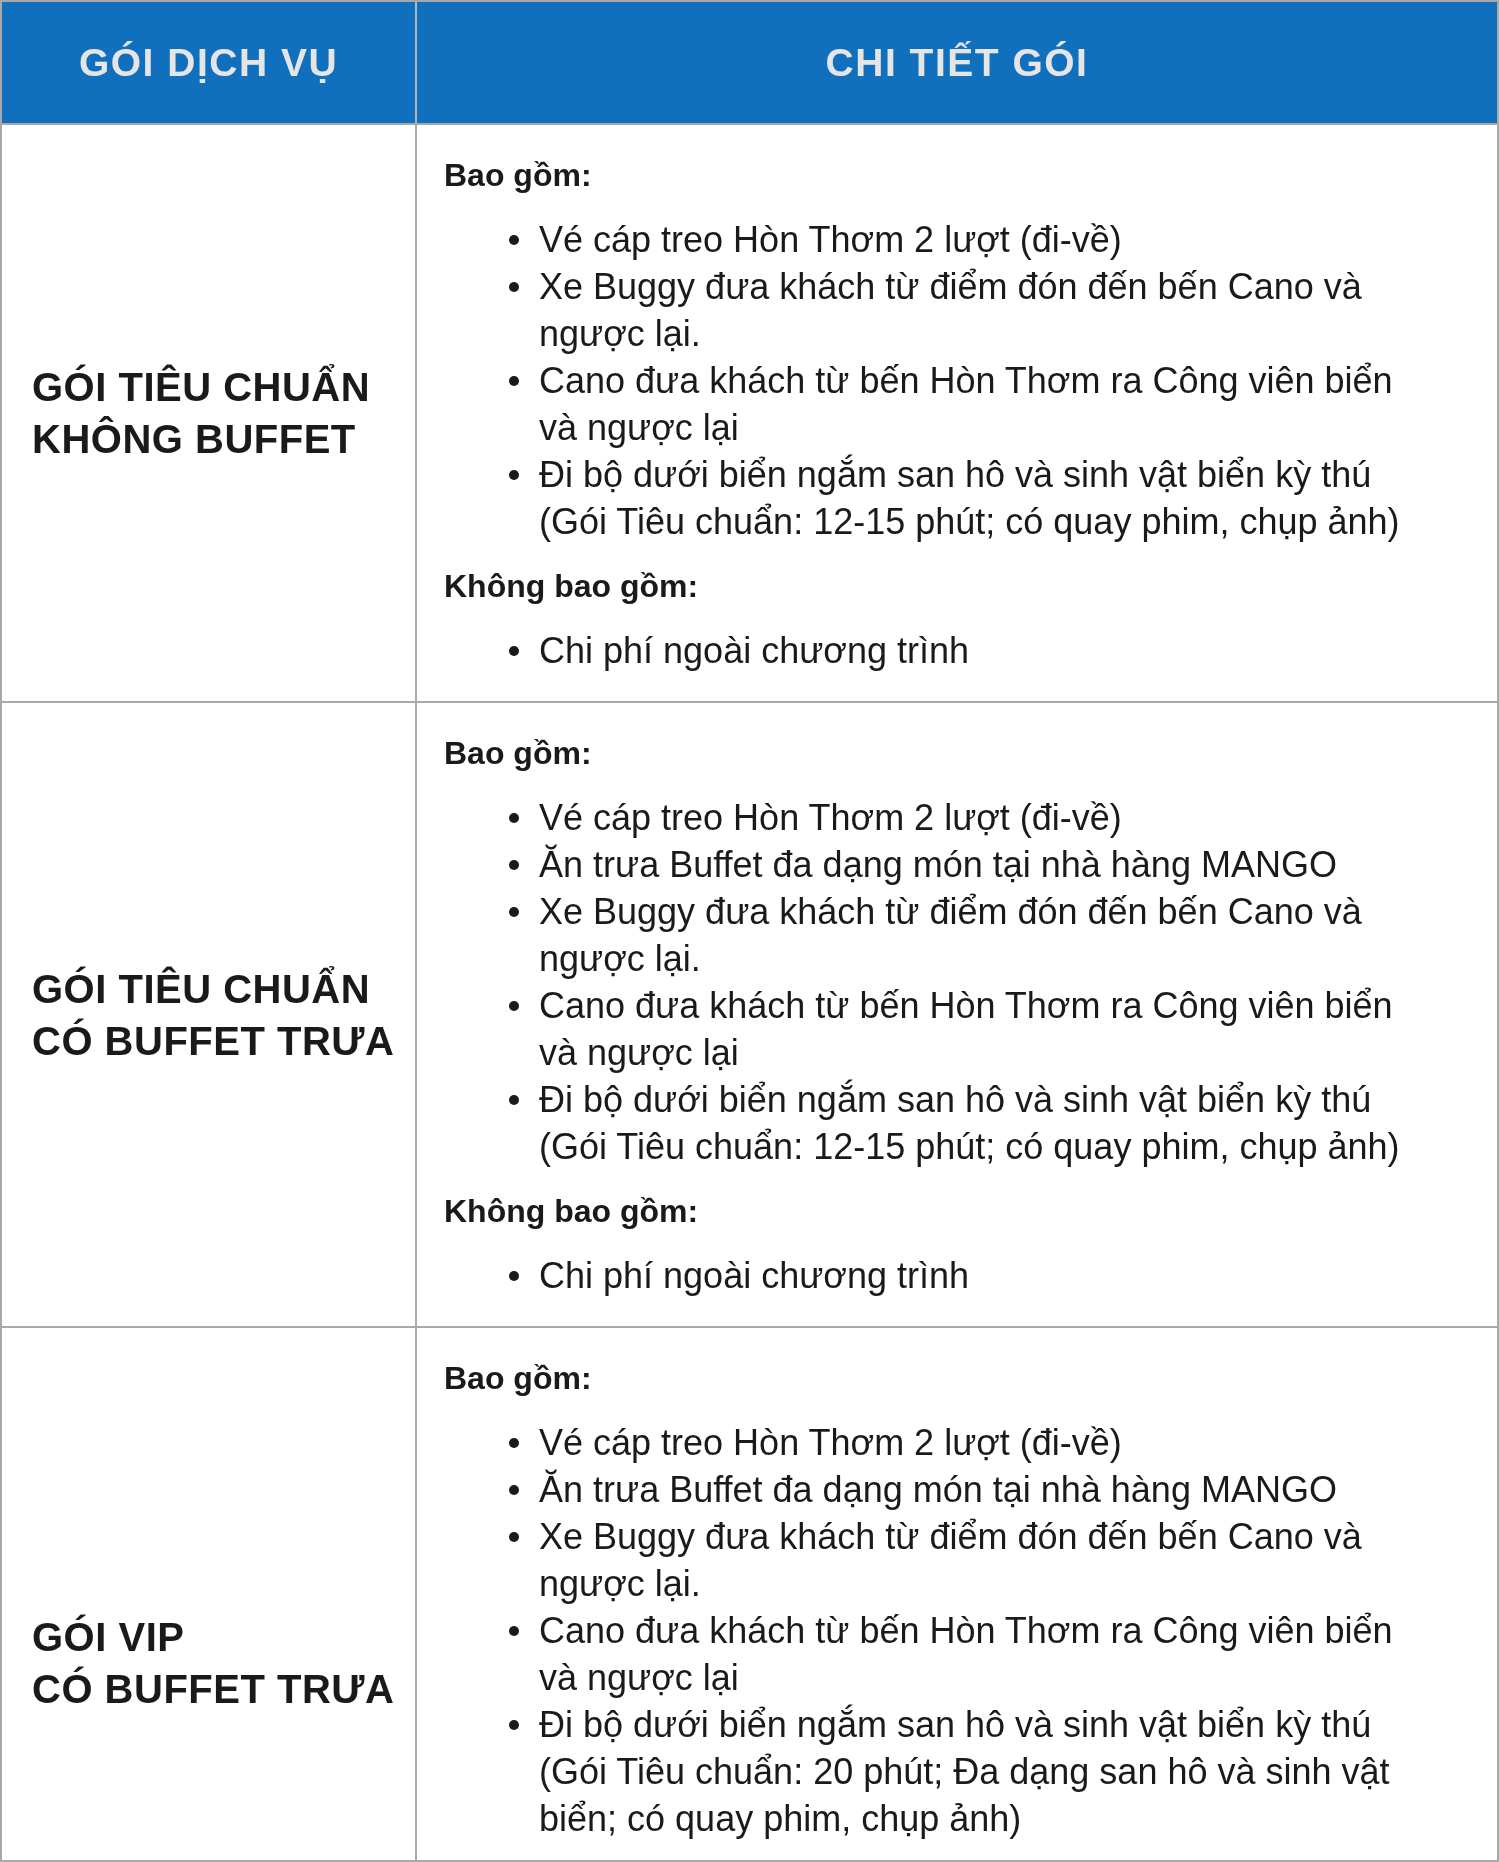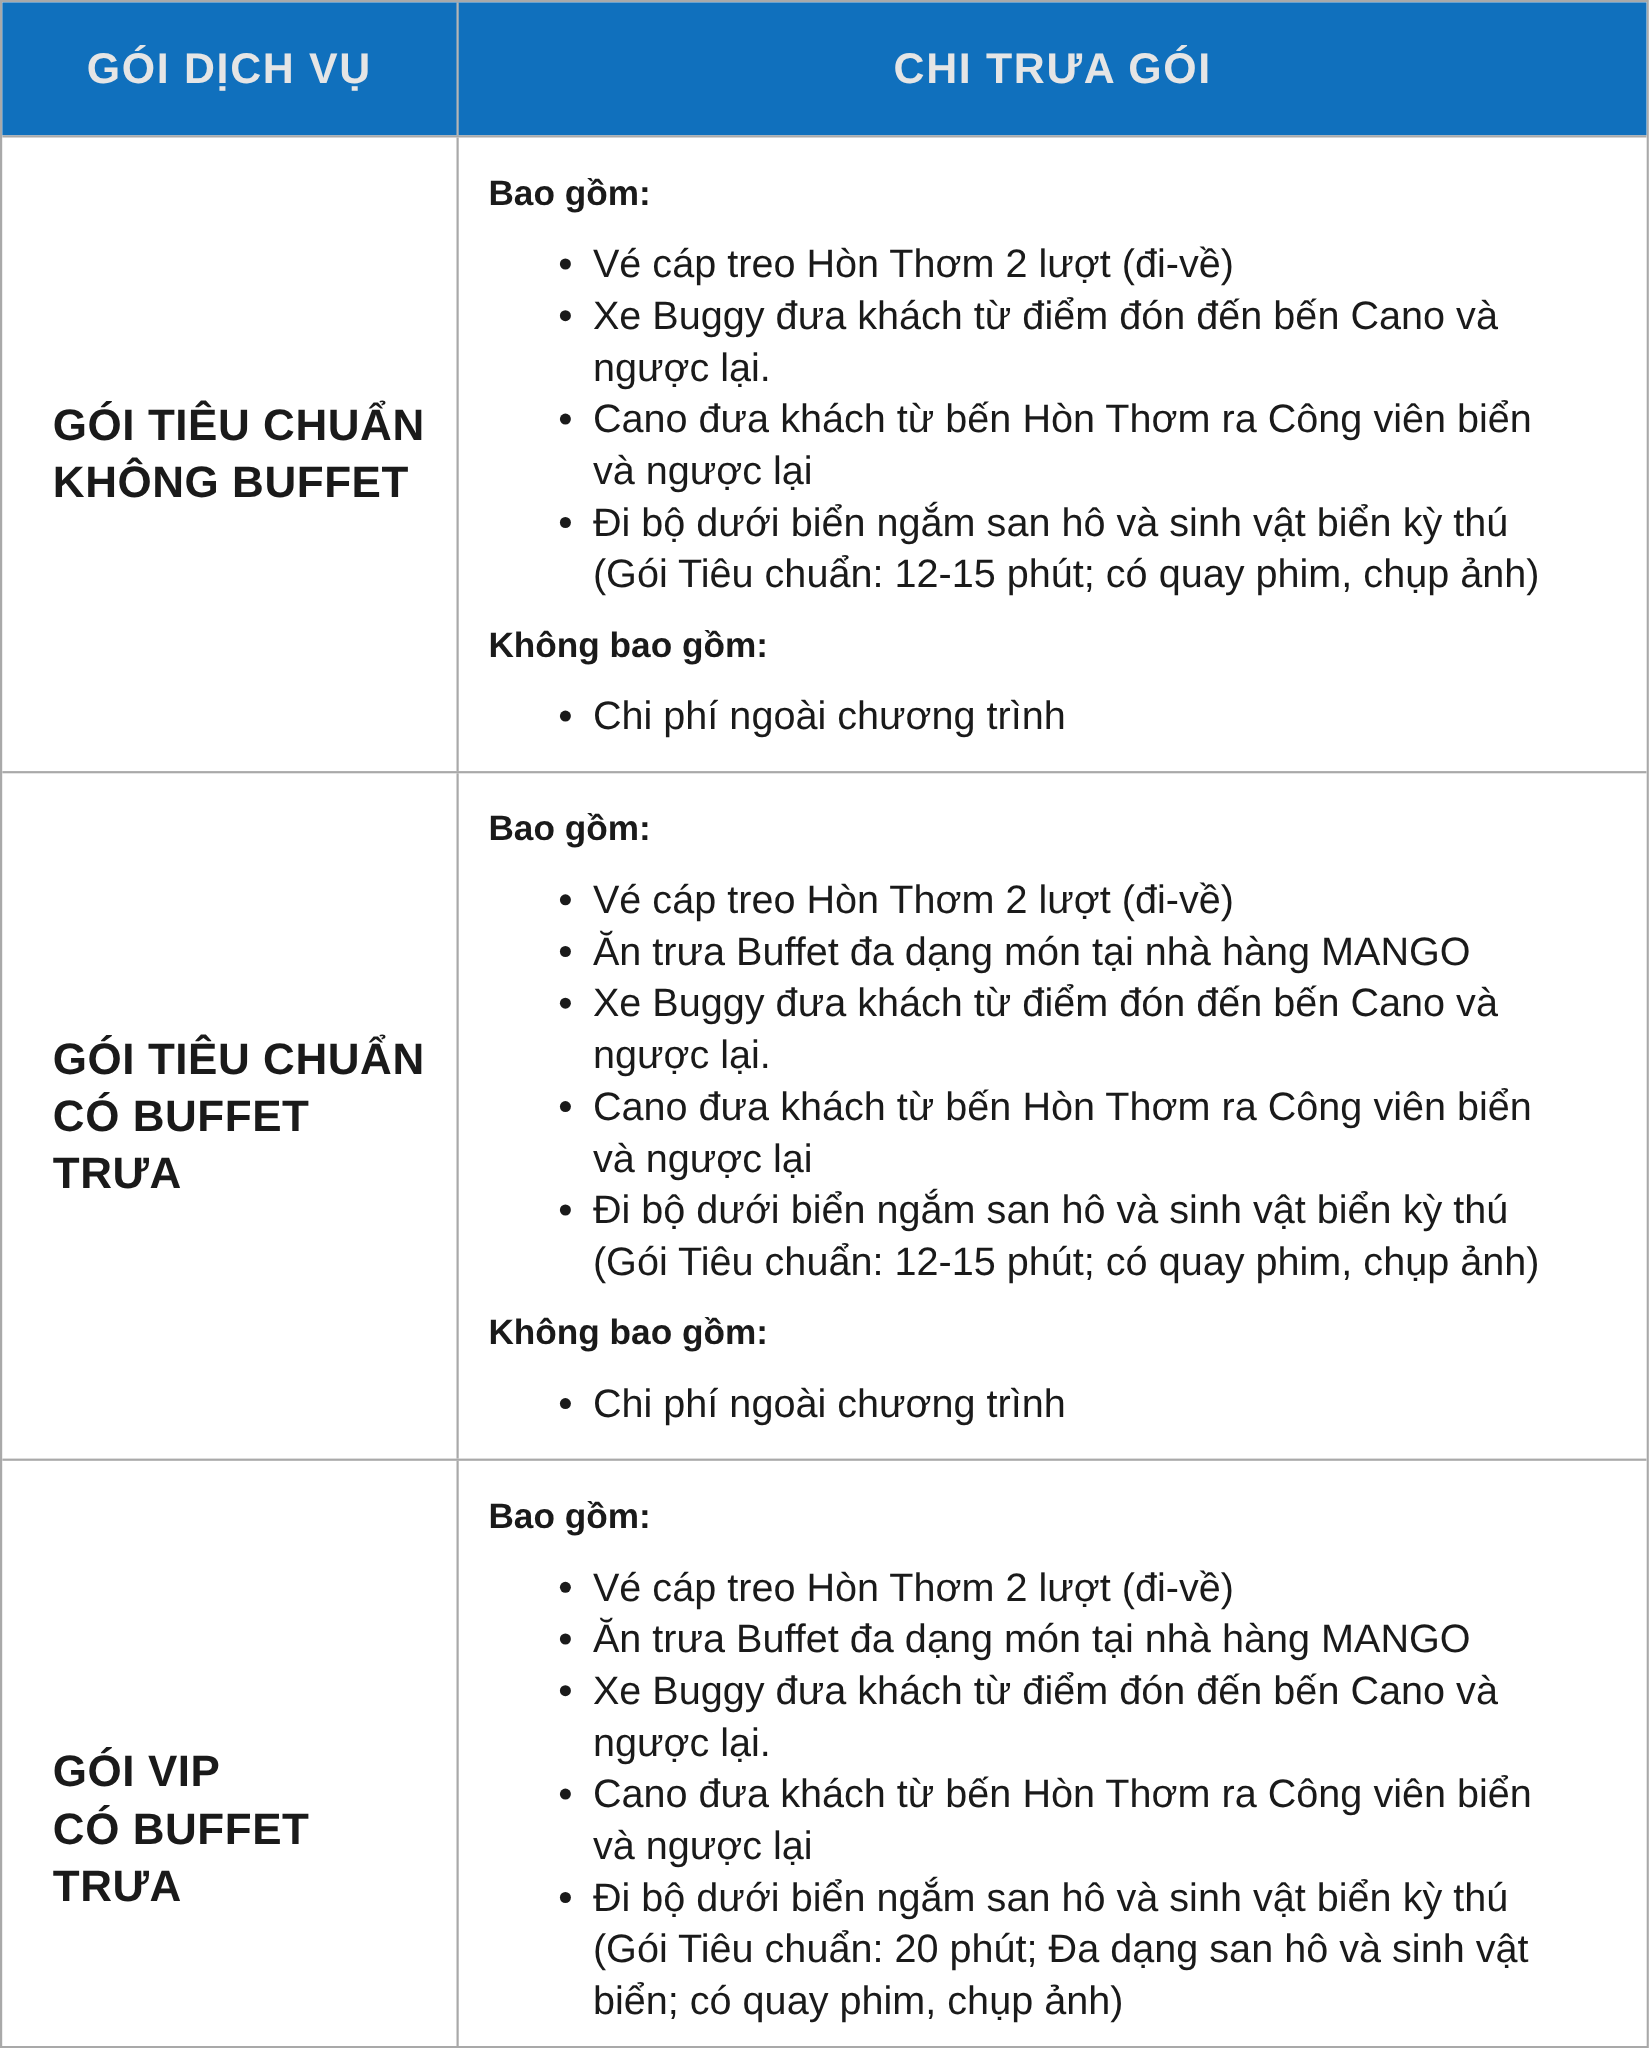--- a/index.html
+++ b/index.html
@@ -56,21 +56,20 @@
     display: flex;
     align-items: center;
     padding: 0 14px 0 30px;
     border-right: 2px solid #a9a9a9;
   }
   .pkg-name {
     font-weight: bold;
     font-size: 40px;
     line-height: 52px;
     letter-spacing: 0.5px;
-    margin-left: 16px;
   }
   .td-right {
     flex: 1;
     box-sizing: border-box;
     padding: 26px 55px 10px 27px;
   }
   .section-label {
     font-weight: bold;
     font-size: 32px;
     line-height: 48px;
@@ -97,21 +96,21 @@
     background: #1a1a1a;
   }
 </style>
 </head>
 <body>
 
 <div class="pkg-table">
 
   <div class="thead">
     <div class="th col-left">GÓI DỊCH VỤ</div>
-    <div class="th col-right">CHI TRƯA GÓI</div>
+    <div class="th col-right">CHI TIẾT GÓI</div>
   </div>
 
   <div class="trow r1">
     <div class="td-left">
       <div class="pkg-name">
         <div>GÓI TIÊU CHUẨN</div>
         <div>KHÔNG BUFFET</div>
       </div>
     </div>
     <div class="td-right">

